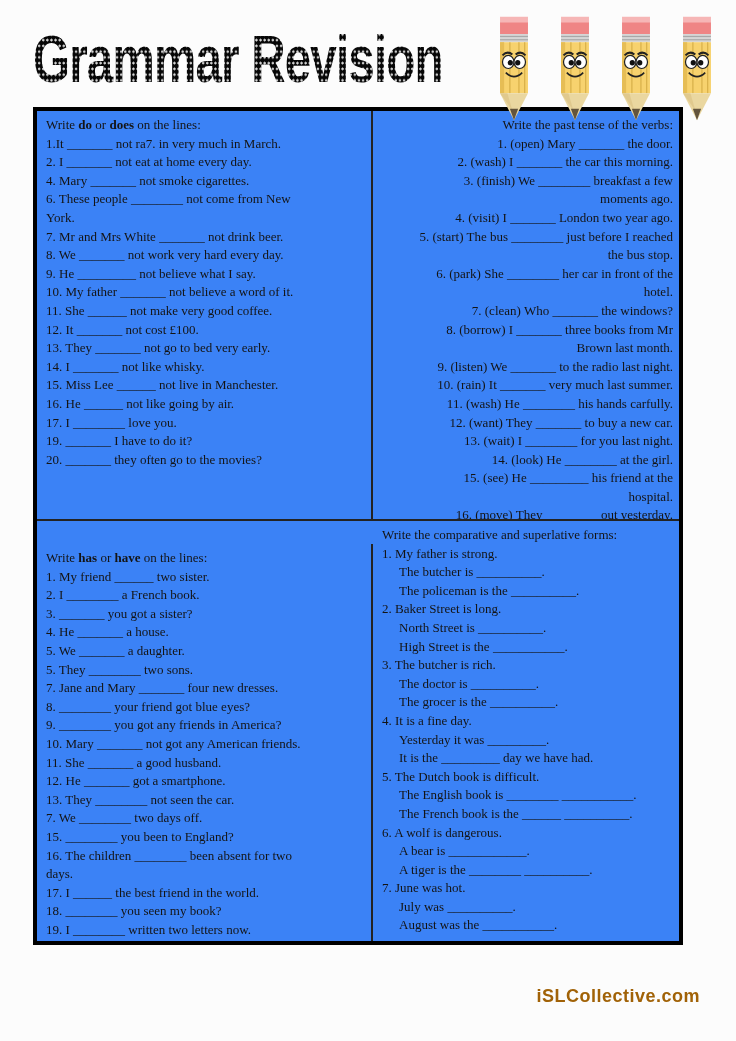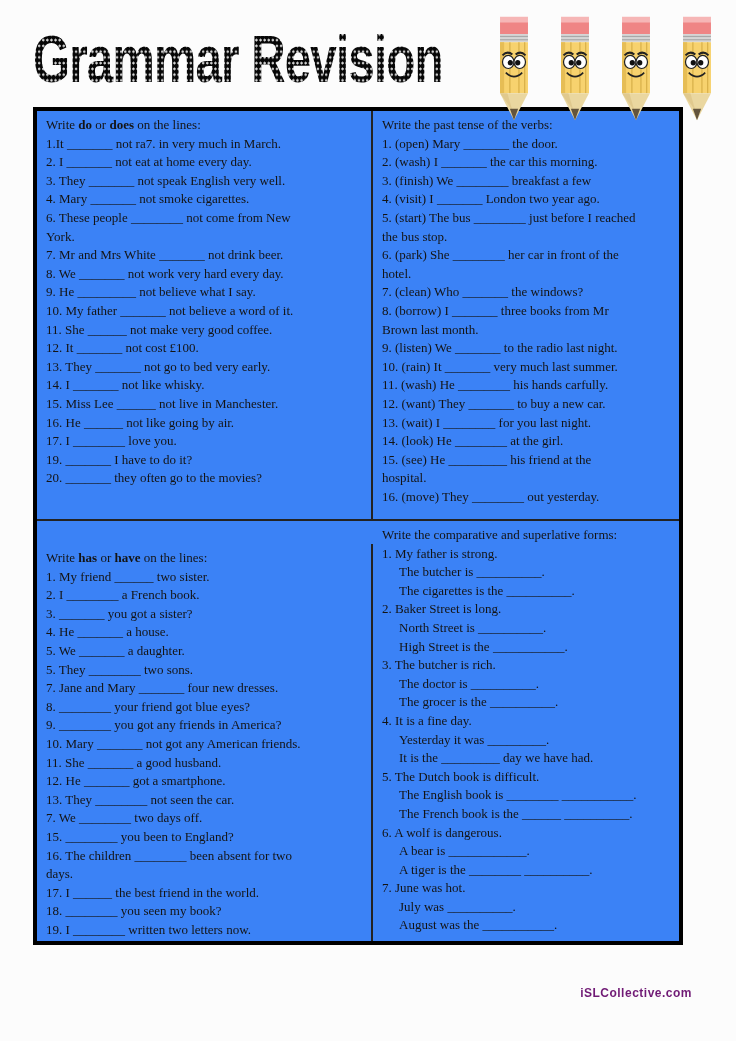--- a/index.html
+++ b/index.html
@@ -54,34 +54,34 @@
     background:#3b82f6;
   }
   .cell {
     box-sizing:border-box;
     padding:5px 6px 0 9px;
     font-size:13px;
     line-height:18.6px;
     overflow:hidden;
   }
   .cell-tl { border-right:2px solid #232323; border-bottom:2px solid #232323; }
-  .cell-tr { border-bottom:2px solid #232323; }
+  .cell-tr { border-bottom:2px solid #232323;text-align:right; }
   .cell-bl { border-right:2px solid #232323;margin-top:23px; }
   .heading { white-space:nowrap; }
   .heading b { font-weight:bold; }
   .line { white-space:nowrap; }
   .line.indent { padding-left:17px; }
 
   
   .watermark {
-    position:absolute; right:44px; top:986px;
+    position:absolute; right:36px; top:986px;
     font-family:"Liberation Sans", sans-serif;
     font-weight:bold;
-    font-size:12px;
-    color:#701a75;
+    font-size:18px;
+    color:#a16207;
     letter-spacing:.5px;
   }
 </style>
 </head>
 <body>
 
 <div class="page">
 
   <h1 class="title">Grammar Revision</h1>
 
@@ -177,21 +177,20 @@
     </svg>
   </div>
 
   <div class="grid">
 
     <div class="cell cell-tl">
       <div class="heading"><span>Write </span><b>do</b><span> or </span><b>does</b><span> on the lines:</span></div>
       <div>
           <div class="line">1.It _______ not ra7. in very much in March.</div>
           <div class="line">2. I _______ not eat at home every day.</div>
-          <div class="line">3. They _______ not speak English very well.</div>
           <div class="line">4. Mary _______ not smoke cigarettes.</div>
           <div class="line">6. These people ________ not come from New</div>
           <div class="line">York.</div>
           <div class="line">7. Mr and Mrs White _______ not drink beer.</div>
           <div class="line">8. We _______ not work very hard every day.</div>
           <div class="line">9. He _________ not believe what I say.</div>
           <div class="line">10. My father _______ not believe a word of it.</div>
           <div class="line">11. She ______ not make very good coffee.</div>
           <div class="line">12. It _______ not cost £100.</div>
           <div class="line">13. They _______ not go to bed very early.</div>
@@ -203,20 +202,21 @@
           <div class="line">20. _______ they often go to the movies?</div>
         </div>
     </div>
 
     <div class="cell cell-tr">
       <div class="heading">Write the past tense of the verbs:</div>
       <div>
           <div class="line">1. (open) Mary _______ the door.</div>
           <div class="line">2. (wash) I _______ the car this morning.</div>
           <div class="line">3. (finish) We ________ breakfast a few</div>
+          <div class="line">moments ago.</div>
           <div class="line">4. (visit) I _______ London two year ago.</div>
           <div class="line">5. (start) The bus ________ just before I reached</div>
           <div class="line">the bus stop.</div>
           <div class="line">6. (park) She ________ her car in front of the</div>
           <div class="line">hotel.</div>
           <div class="line">7. (clean) Who _______ the windows?</div>
           <div class="line">8. (borrow) I _______ three books from Mr</div>
           <div class="line">Brown last month.</div>
           <div class="line">9. (listen) We _______ to the radio last night.</div>
           <div class="line">10. (rain) It _______ very much last summer.</div>
@@ -255,21 +255,21 @@
           <div class="line">19. I ________ written two letters now.</div>
           <div class="line">20. ________ she forgotten about it?</div>
         </div>
     </div>
 
     <div class="cell cell-br">
       <div class="heading">Write the comparative and superlative forms:</div>
       <div>
           <div class="line">1. My father is strong.</div>
           <div class="line indent">The butcher is __________.</div>
-          <div class="line indent">The cigarettes is the __________.</div>
+          <div class="line indent">The policeman is the __________.</div>
           <div class="line">2. Baker Street is long.</div>
           <div class="line indent">North Street is __________.</div>
           <div class="line indent">High Street is the ___________.</div>
           <div class="line">3. The butcher is rich.</div>
           <div class="line indent">The doctor is __________.</div>
           <div class="line indent">The grocer is the __________.</div>
           <div class="line">4. It is a fine day.</div>
           <div class="line indent">Yesterday it was _________.</div>
           <div class="line indent">It is the _________ day we have had.</div>
           <div class="line">5. The Dutch book is difficult.</div>

